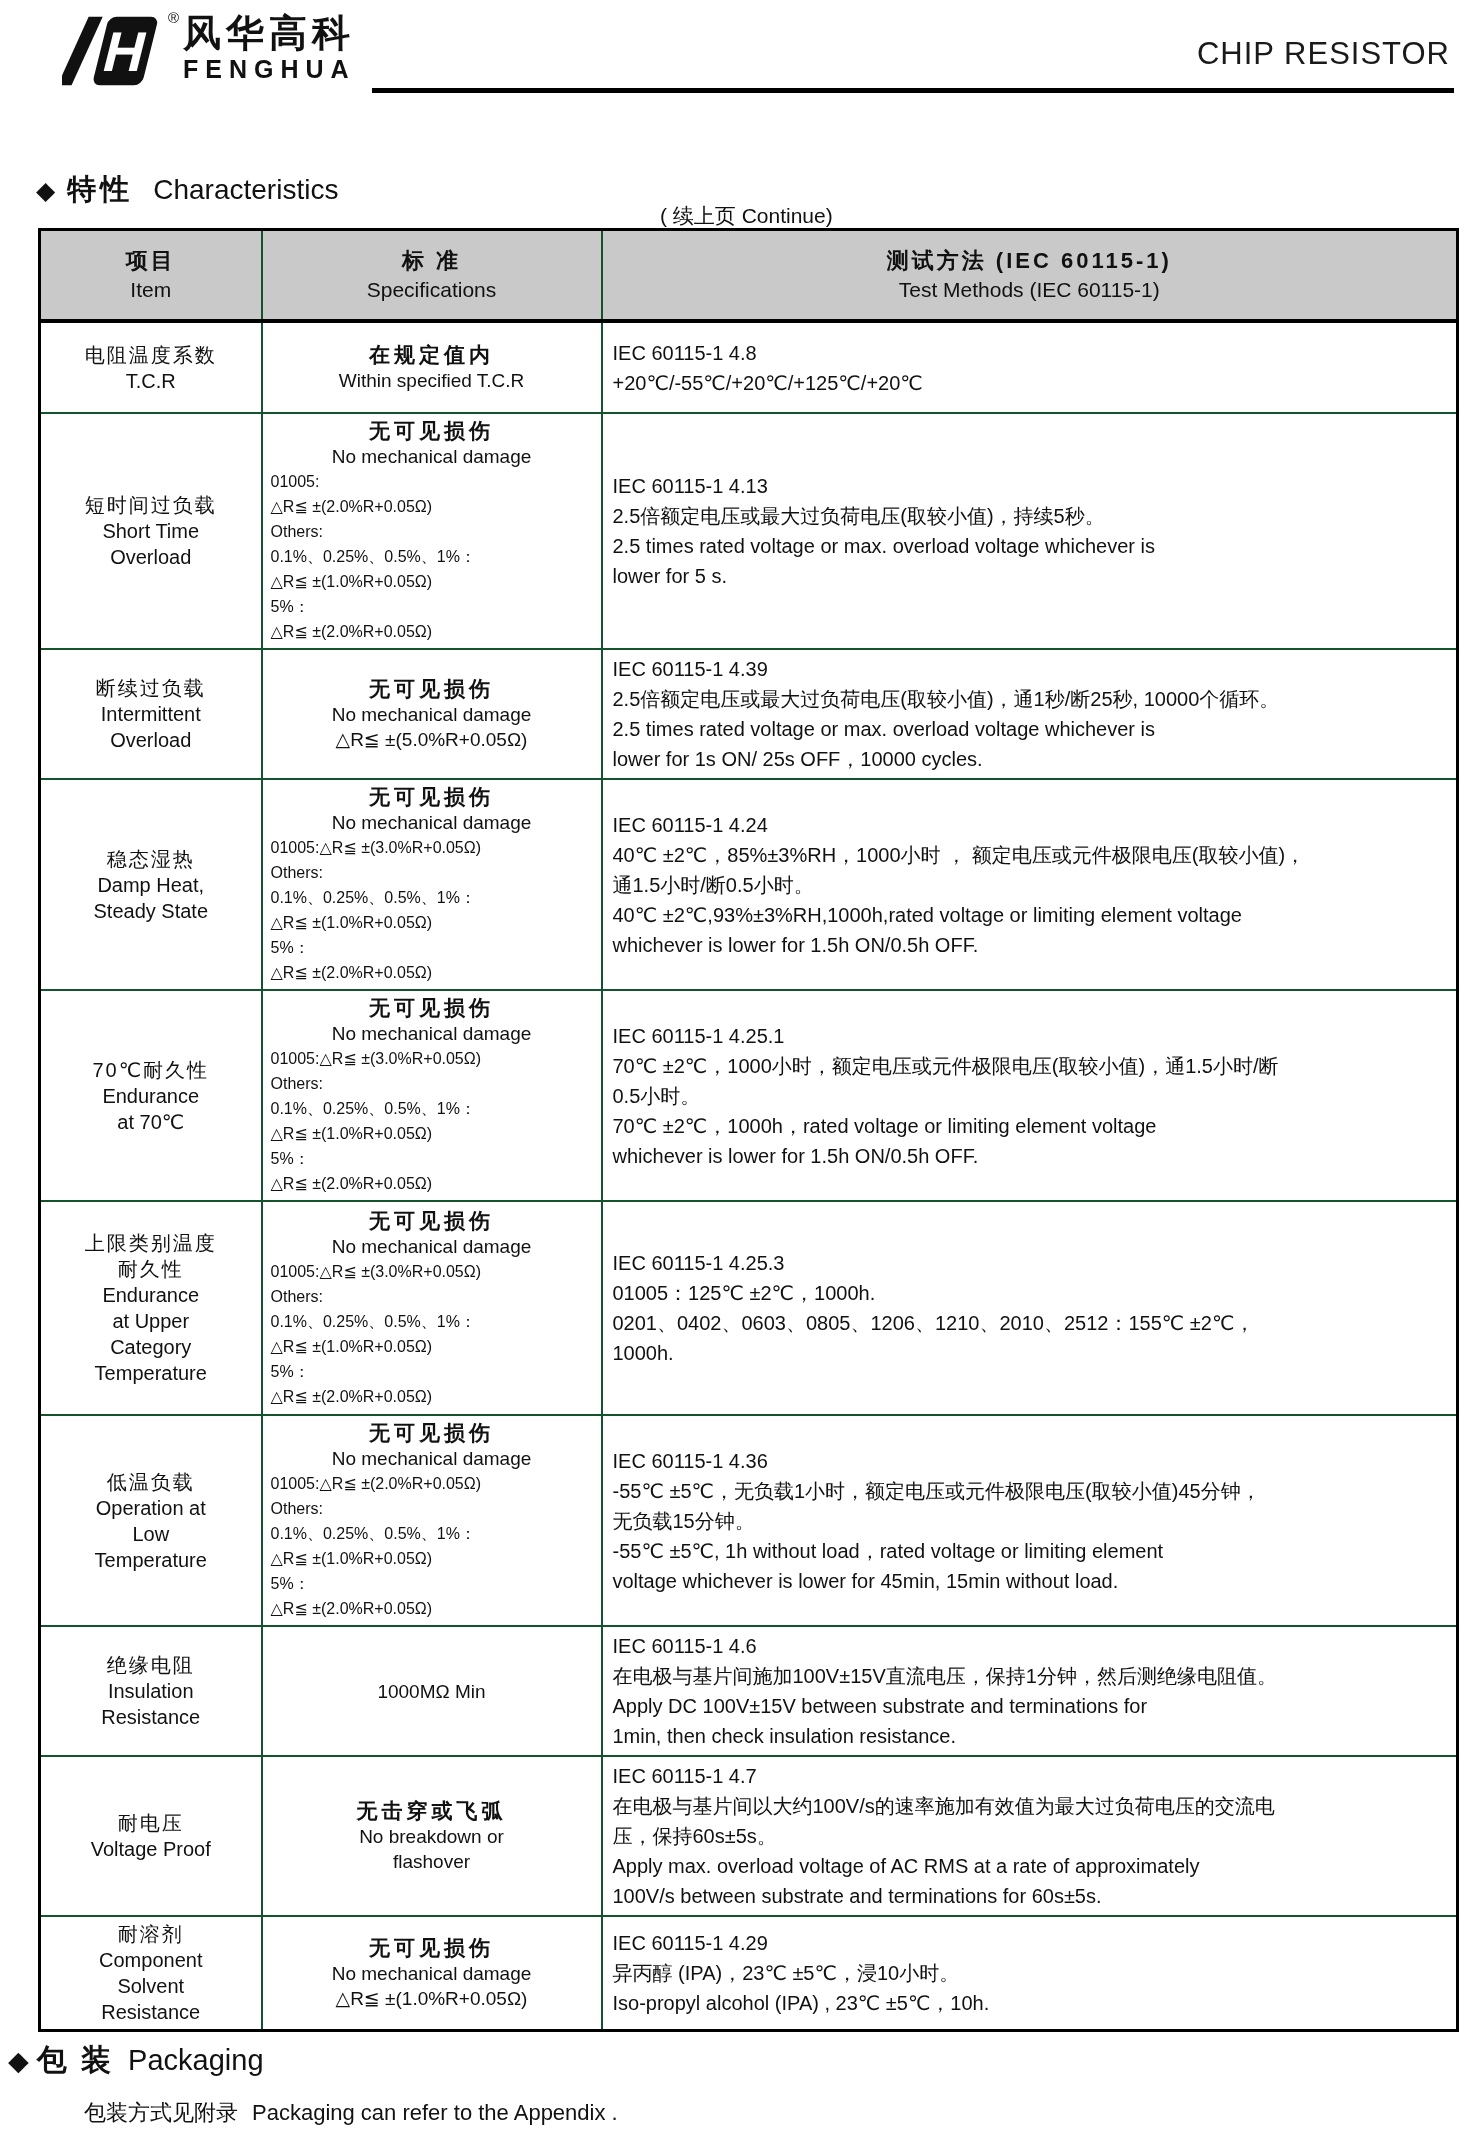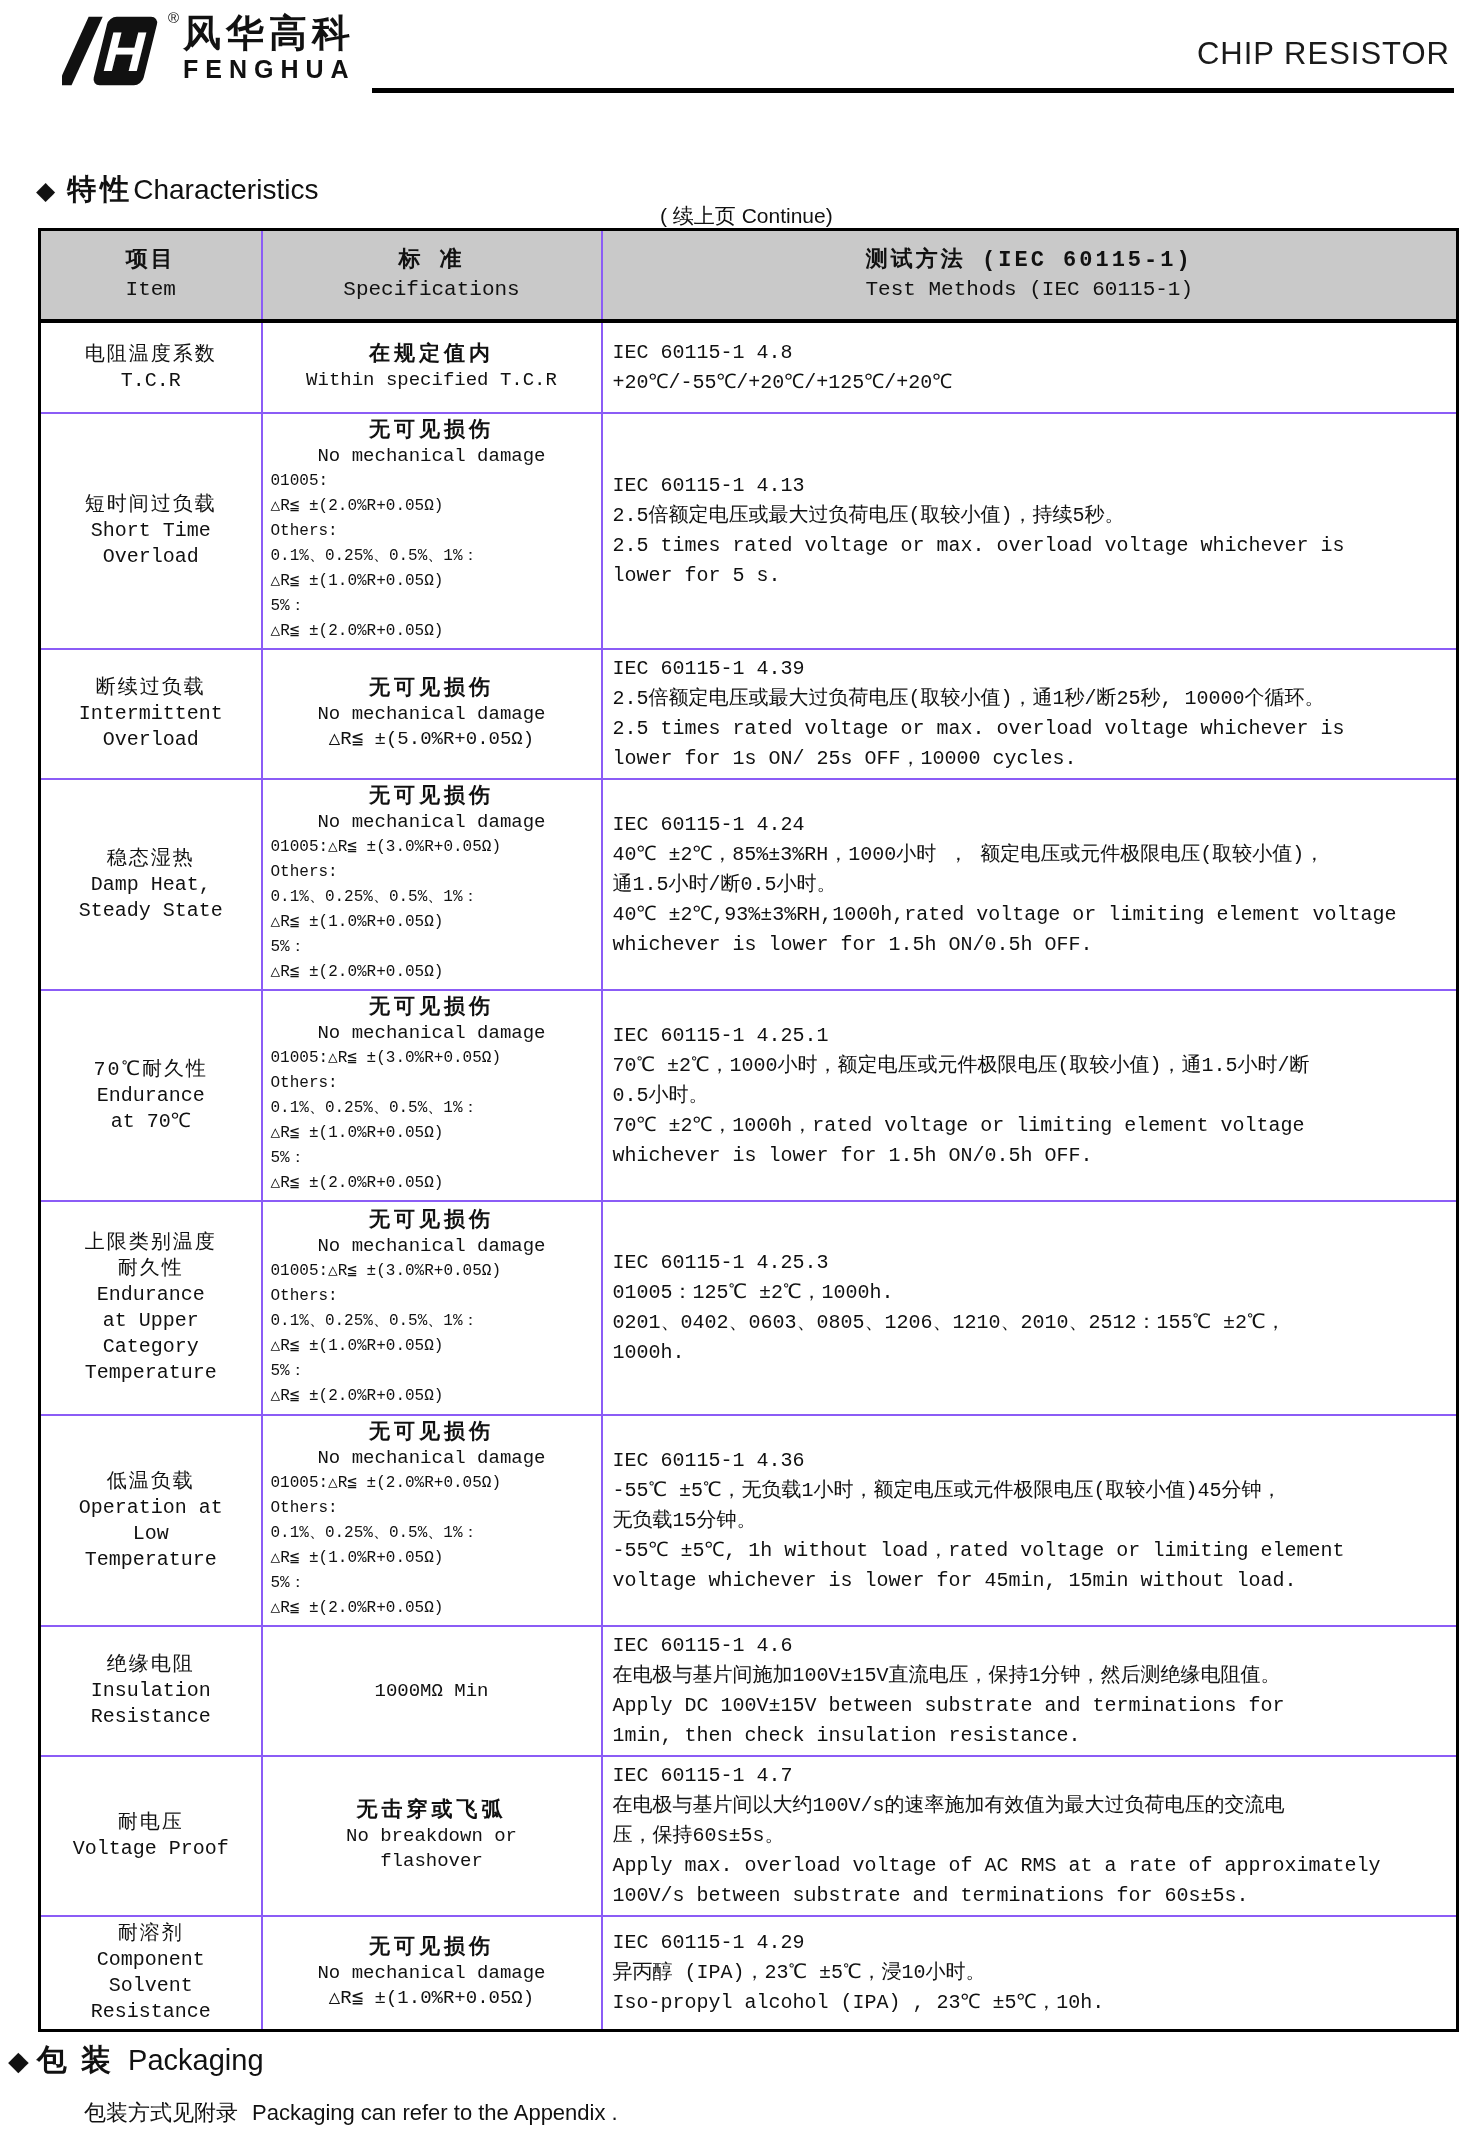--- a/index.html
+++ b/index.html
@@ -14,29 +14,29 @@
   .reg-mark{font-size:15px;line-height:15px;margin:-2px 4px 0 2px;}
   .brand{margin-left:0;}
   .brand-cn{font-size:38px;font-weight:bold;letter-spacing:5px;line-height:42px;white-space:nowrap;}
   .brand-en{font-size:25px;font-weight:bold;letter-spacing:7px;line-height:30px;white-space:nowrap;}
   .header-rule{position:absolute;left:372px;width:1082px;top:88px;height:5px;background:#000;}
   .page-title{position:absolute;right:34px;top:36px;font-size:31px;letter-spacing:1px;color:#1a1a1a;white-space:nowrap;}
   
   .section-head{position:absolute;left:36px;top:170px;width:1400px;height:56px;}
   .section-head .marker{font-size:25px;vertical-align:middle;margin-right:12px;}
   .section-head .t-cn{font-size:29px;font-weight:bold;letter-spacing:4px;vertical-align:middle;}
-  .section-head .t-en{font-size:28px;margin-left:0;vertical-align:middle;}
+  .section-head .t-en{font-size:28px;margin-left:20px;vertical-align:middle;}
   .continue-note{position:absolute;left:624px;top:32px;font-size:21px;white-space:nowrap;}
   
   .char-table{
     position:absolute;top:228px;left:38px;width:1418px;
     border-collapse:collapse;table-layout:fixed;background:#fff;
     border:3px solid #000;
   }
-  .char-table th,.char-table td{border:2px solid #8b5cf6;vertical-align:middle;font-family:Liberation Mono, monospace;}
+  .char-table th,.char-table td{border:2px solid #14532d;vertical-align:middle;}
   .char-table th{
     background:#c9c9c9;height:84px;border-bottom:4px solid #000;
     font-weight:normal;padding:2px;
   }
   .th-cn{font-size:22px;font-weight:bold;letter-spacing:3px;line-height:30px;text-align:center;}
   .th-en{font-size:21px;line-height:28px;text-align:center;}
   .item-cell{text-align:center;padding:4px 2px;}
   .item-line{font-size:20px;line-height:26px;white-space:nowrap;}
   .item-line.cjk{letter-spacing:2px;}
   .spec-cell{padding:4px 8px;}

